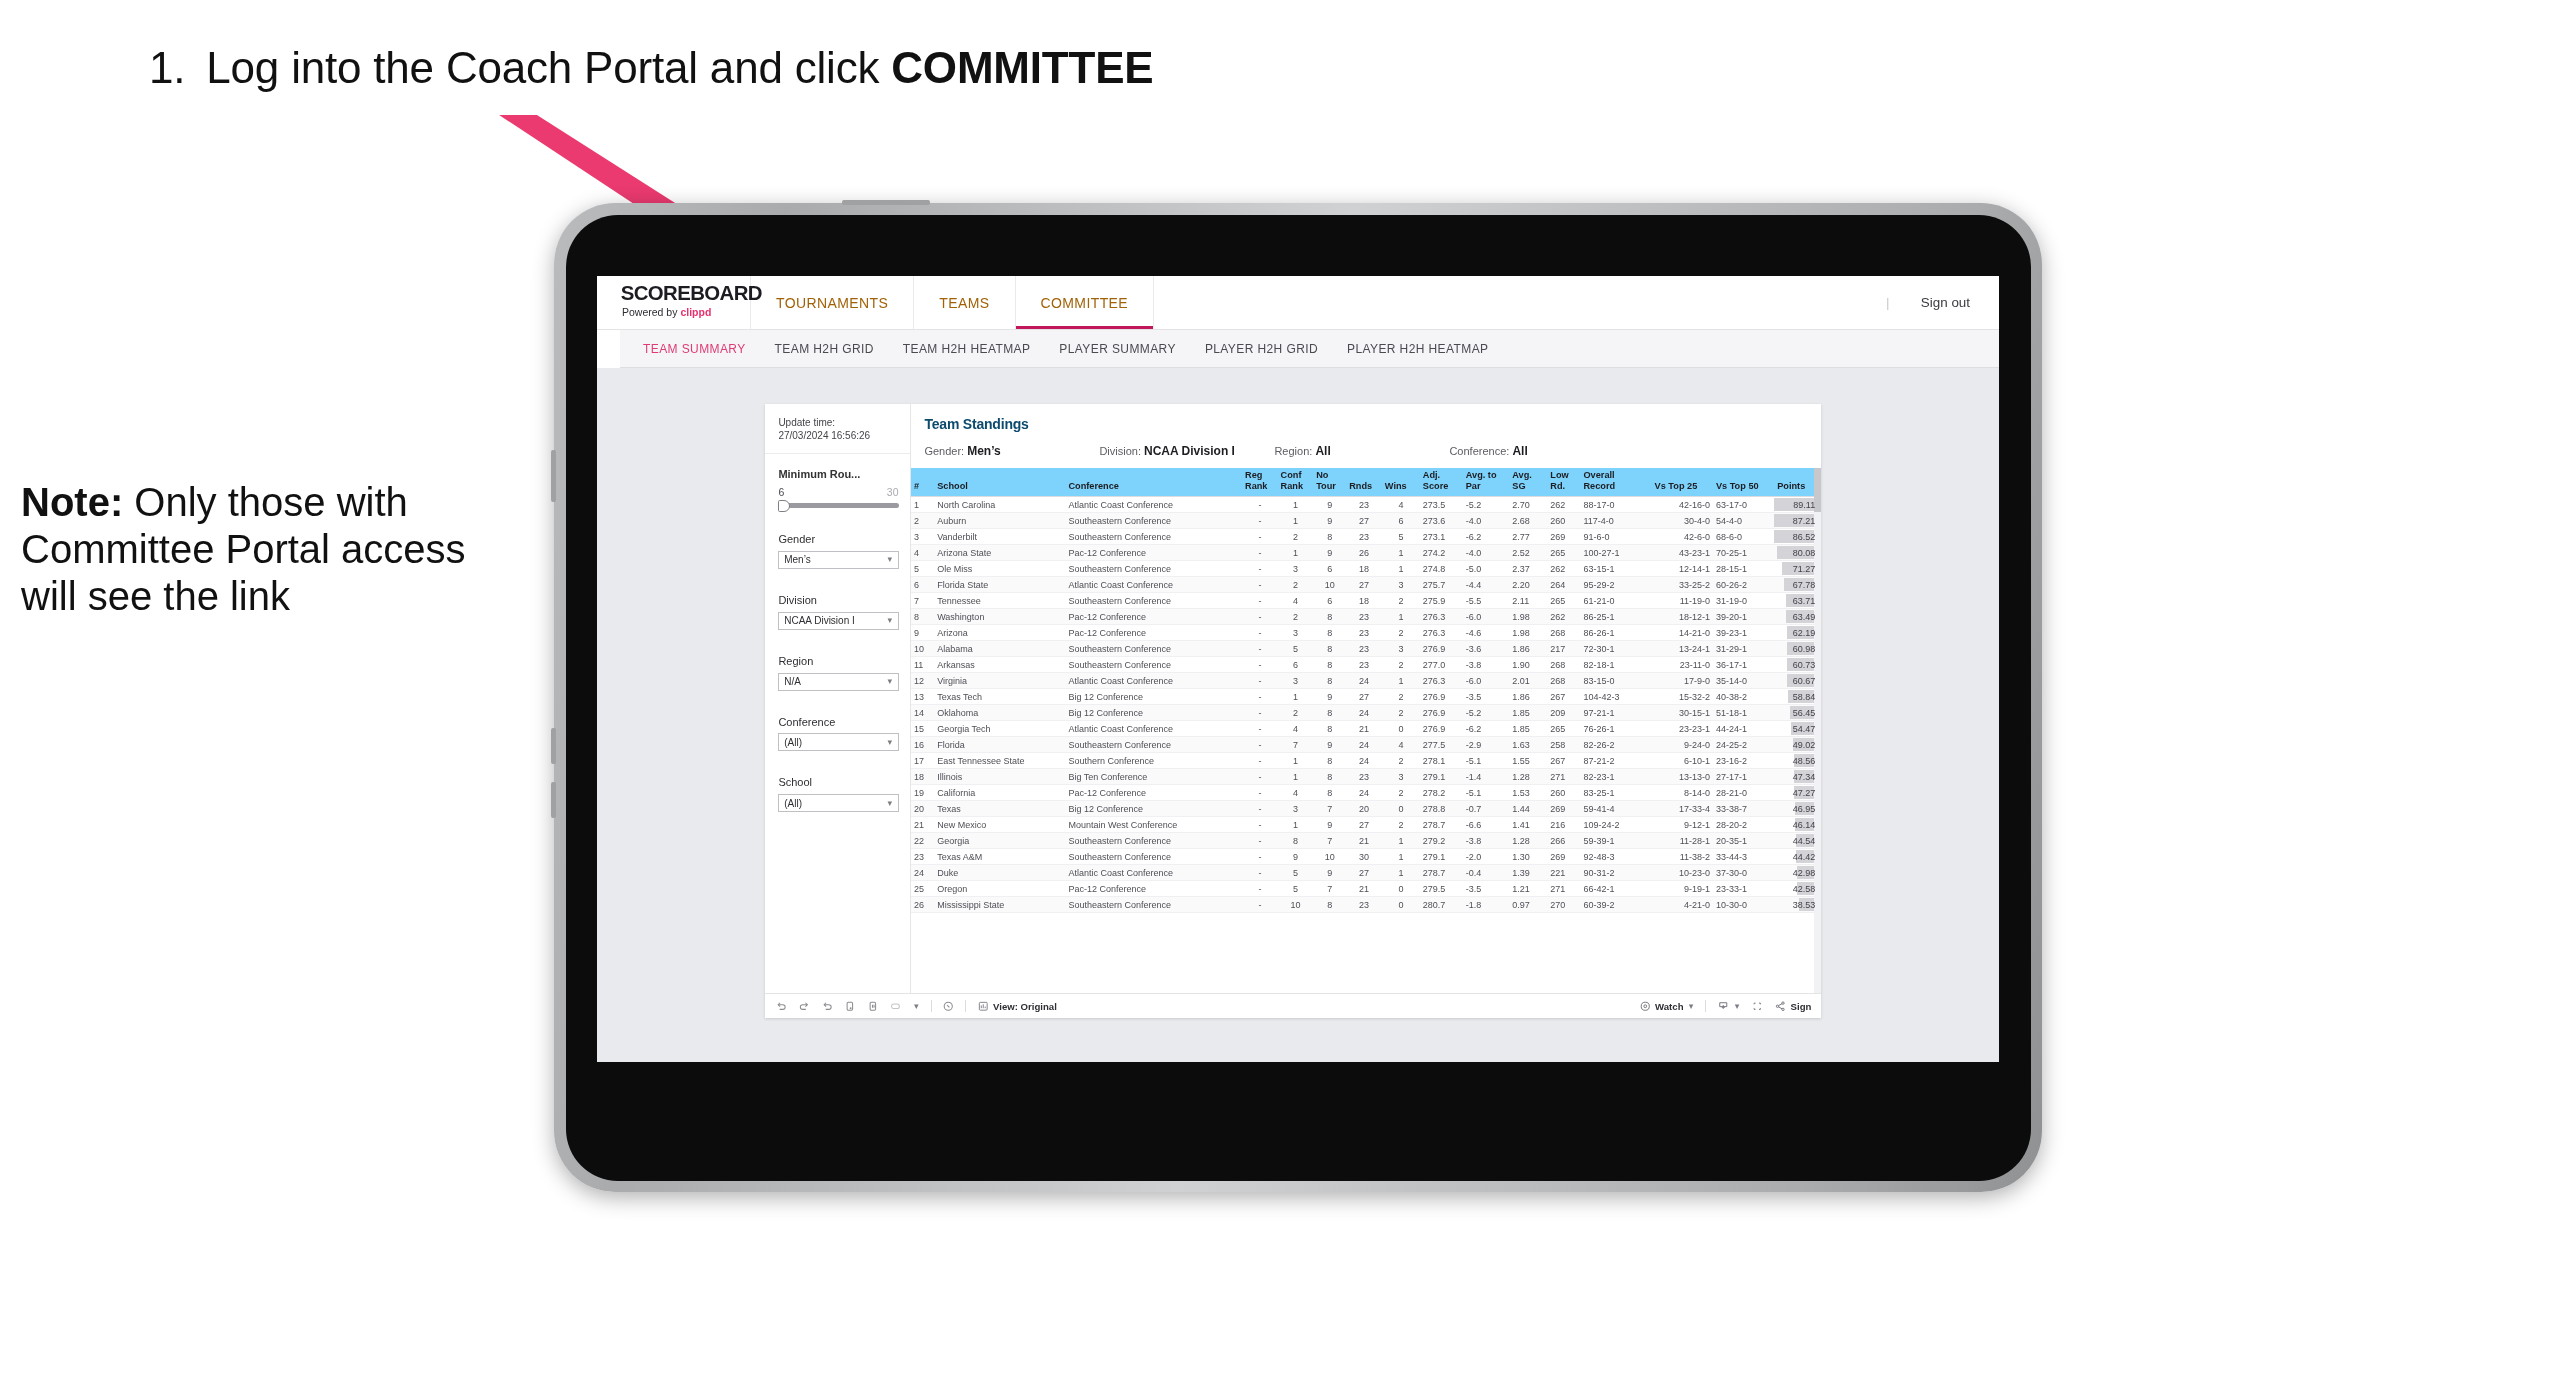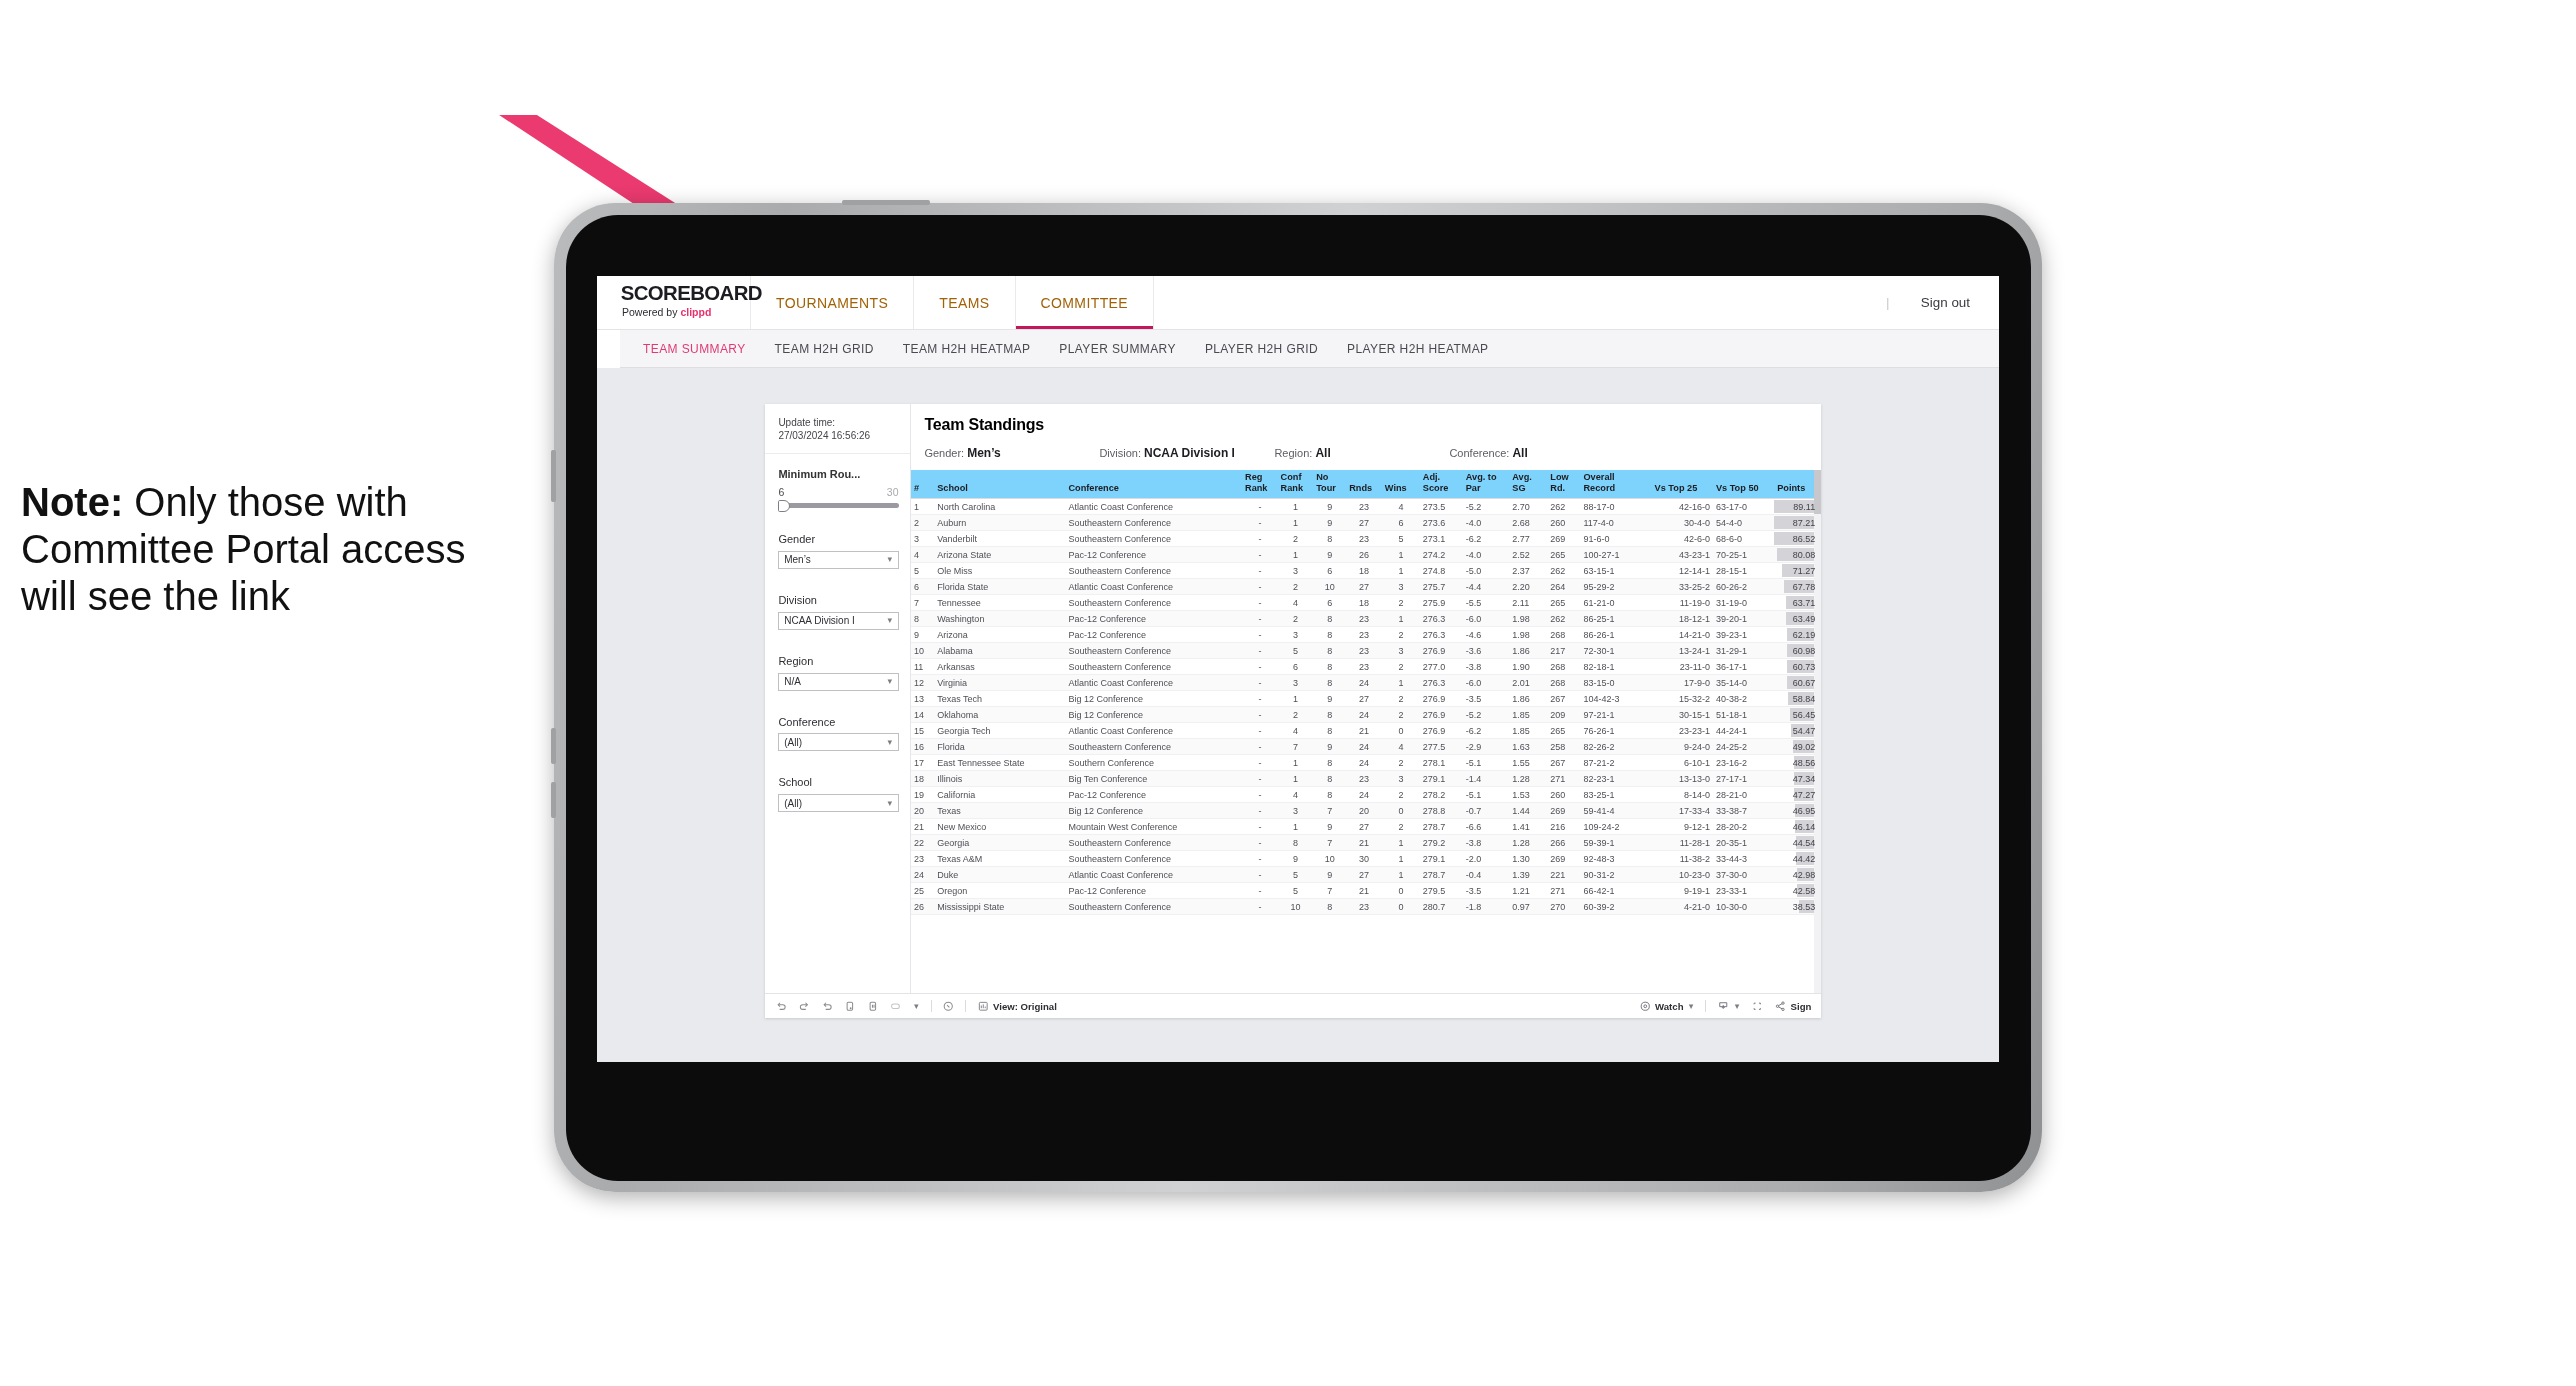--- a/index.html
+++ b/index.html
@@ -127,21 +127,21 @@
     height: 18px; border: 1px solid #bfbfc4; background: #fff;
     display: flex; align-items: center; justify-content: space-between;
     padding: 0 3.8px 0 4.8px; font-size: 10px; color: #2e2e33; cursor: pointer;
   }
   .caret { color: #7d7d85; font-size: 7.7px; }
   .f-sep { border-top: 1px solid #ececee; margin: 0 -11.5px 13.4px -13.4px; }
 
   
   .report { flex: 1; display: flex; flex-direction: column; min-width: 0; }
   .report-head { padding: 11.5px 0 0 13.4px; }
-  .report-title { font-size: 16px; color: #000000; font-weight: bold; letter-spacing: -0.2px; }
+  .report-title { font-size: 14px; color: #0c4a6e; font-weight: bold; letter-spacing: -0.2px; }
   .report-meta { display: flex; margin-top: 12.5px; font-size: 11px; color: #5c5c63; }
   .meta-cell { width: 175px; }
   .meta-cell b { color: #1d1d22; font-size: 12px; }
   .report-update {
     position: absolute; left: 13.4px; top: 11.5px; font-size: 10px;
     color: #44444a; line-height: 1.3;
   }
 
   
   .tbl-wrap { flex: 1; margin-top: 9.6px; position: relative; min-height: 0; }
@@ -198,20 +198,23 @@
   .tb-grow { flex: 1; }
   .tb-item { display: flex; align-items: center; gap: 3.8px; cursor: pointer; color: #46464d; }
   .tb-label { font-size: 9.6px; }
   .tb-strong { font-weight: bold; color: #2e2e34; }
 </style>
 </head>
 <body>
 
 <div id="slide">
 
+  <div class="step-line">
+    <span class="step-num">1.</span><span>Log into the Coach Portal and click </span><span class="step-strong">COMMITTEE</span>
+  </div>
 
   <div class="note-block">
     <span class="note-label">Note:</span><span> Only those with Committee Portal access will see the link</span>
   </div>
 
   <svg class="arrow-svg" width="518" height="326" viewBox="0 0 540 340">
     <g fill="#ea3a6f">
       <polygon points="0,0 30,-6 520,306 500,330"></polygon>
       <polygon points="478,250 540,340 455,332"></polygon>
     </g>

